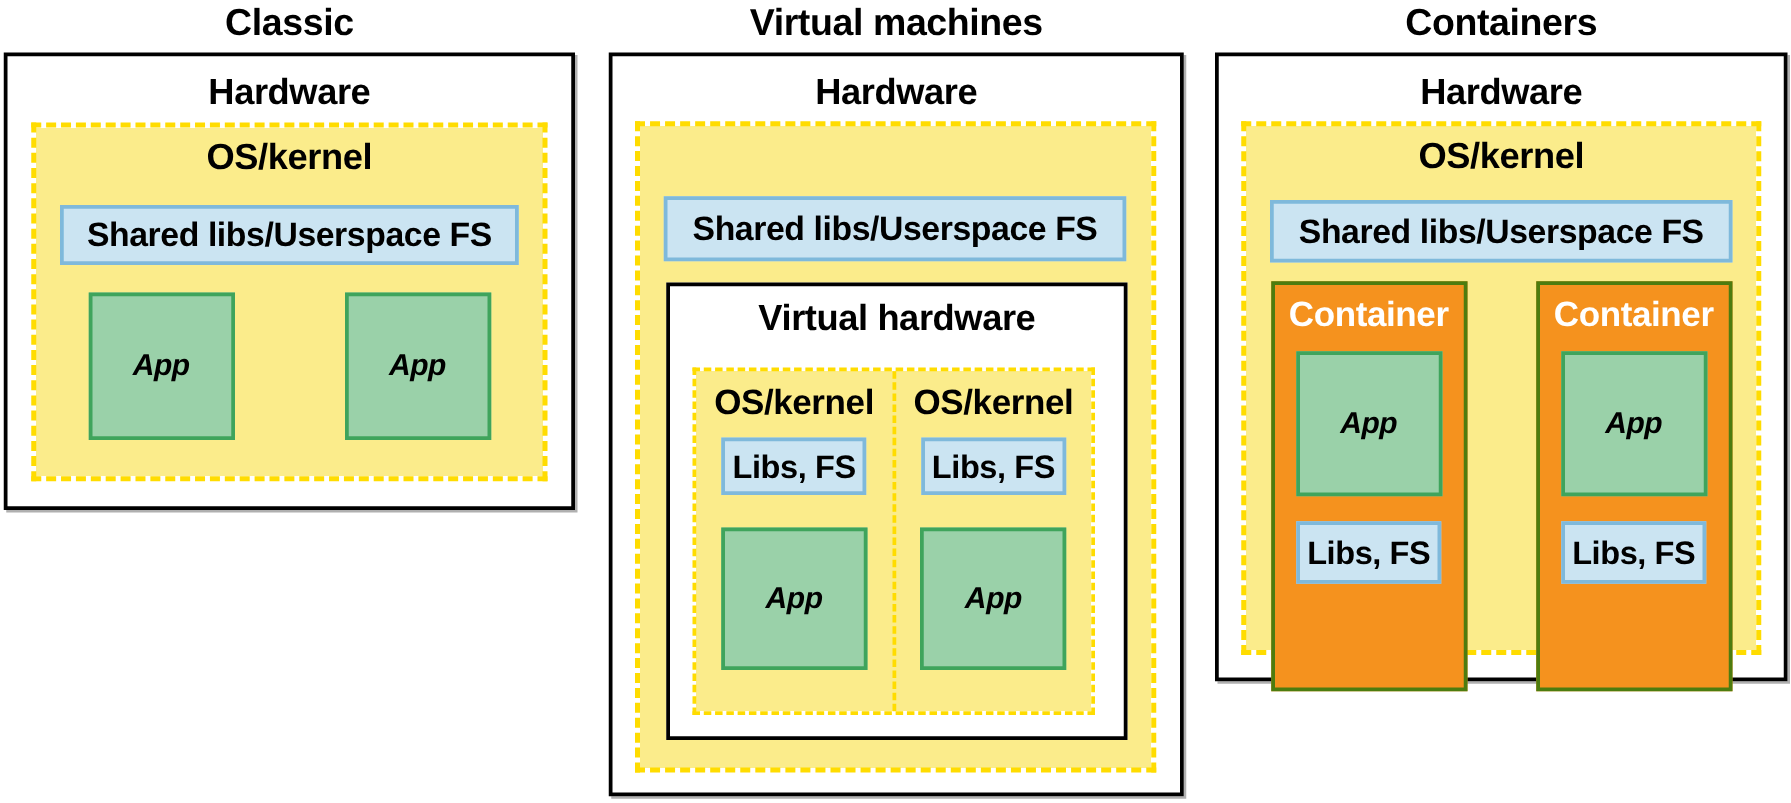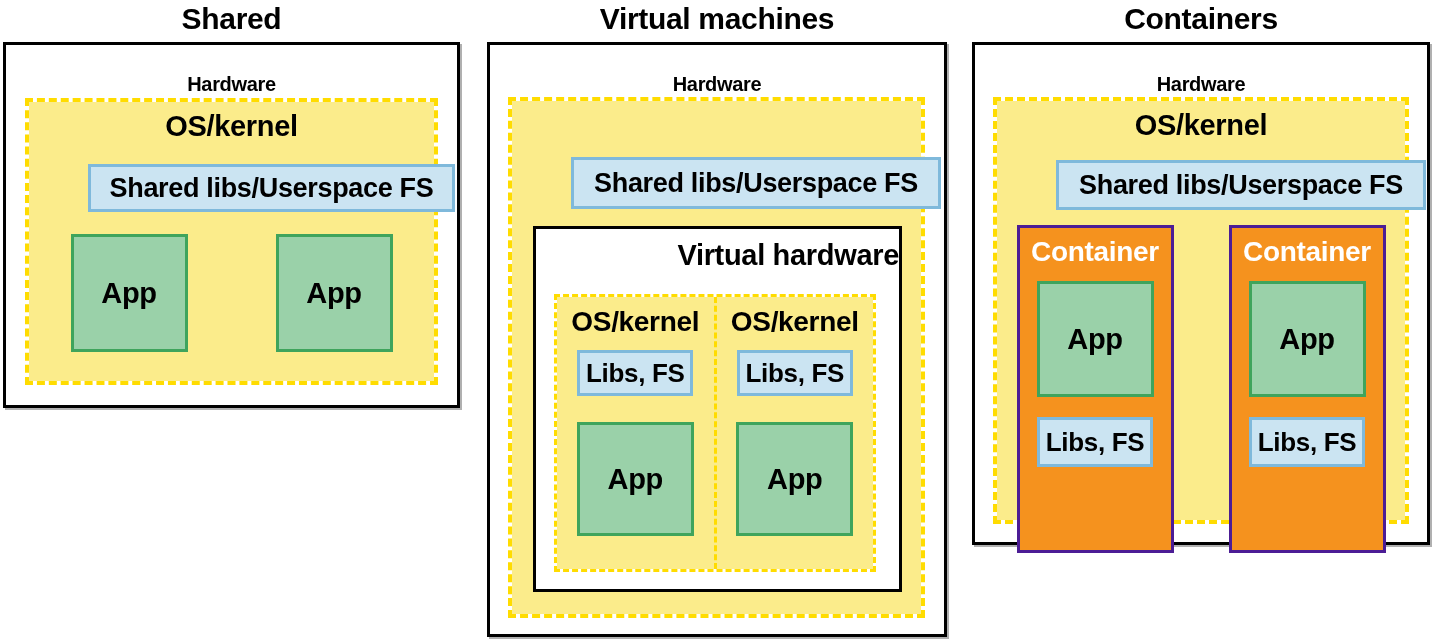--- a/index.html
+++ b/index.html
@@ -36,23 +36,23 @@
     background: #ffffff;
     border: 3px solid var(--black, #000);
     box-shadow: 2px 2px 0 var(--shadow-gray, #b0b0b0);
   }
   #p1-box { left: 3px;   width: 457px; height: 366px; }
   #p2-box { left: 487px; width: 460px; height: 595px; }
   #p3-box { left: 972px; width: 458px; height: 503px; }
 
   .hw-label {
     text-align: center;
-    font-size: 20px;
+    font-size: 29px;
     line-height: 32px;
-    margin-top: 23px;
+    margin-top: 13px;
   }
 
   
   .yellow-box {
     position: absolute;
     background: var(--yellow-fill, #FBEC8B);
     background-clip: padding-box;
     border: 4px dashed var(--yellow-border, #FFDC00);
   }
   #p1-yellow { left: 19px; top: 53px; width: 413px; height: 287px; }
@@ -70,34 +70,34 @@
   
   .blue-box {
     position: absolute;
     background: var(--blue-fill, #CBE4F2);
     border: 3px solid var(--blue-border, #7FB9DB);
     display: flex;
     align-items: center;
     justify-content: center;
     font-size: 27px;
     white-space: nowrap;
-    margin-left: 40px;
   }
   #p1-shared { left: 19px; top: 62px; width: 367px; height: 48px; }
   #p2-shared { left: 19px; top: 56px; width: 370px; height: 52px; }
   #p3-shared { left: 19px; top: 59px; width: 370px; height: 50px; }
 
   
   .app-box {
     background: var(--green-fill, #9AD1A9);
     border: 3px solid var(--green-border, #3FA45C);
     display: flex;
     align-items: center;
     justify-content: center;
-    font-size: 29px;
+    font-size: 24px;
+    font-style: italic;
   }
 
   
   .apps-row {
     position: absolute;
     left: 0; right: 0;
     top: 132px;
     display: flex;
     justify-content: center;
     gap: 88px;
@@ -106,21 +106,21 @@
 
   
   .vhw-box {
     position: absolute;
     left: 21px; top: 125px;
     width: 369px; height: 366px;
     background: #ffffff;
     border: 3px solid var(--black, #000);
   }
   .vhw-label {
-    text-align: right;
+    text-align: center;
     font-size: 29px;
     line-height: 32px;
     margin-top: 10px;
     white-space: nowrap;
   }
   .vm-duo {
     position: absolute;
     left: 18px; top: 65px;
     width: 322px; height: 278px;
     background: var(--yellow-fill, #FBEC8B);
@@ -150,21 +150,21 @@
     position: absolute;
     left: 0; right: 0;
     top: 124px;
     display: flex;
     justify-content: center;
     gap: 55px;
   }
   .container-box {
     width: 157px; height: 328px;
     background: var(--orange-fill, #F5921E);
-    border: 3px solid #4c1d95;
+    border: 3px solid #4d7c0f;
   }
   .container-label {
     text-align: center;
     color: #ffffff;
     font-size: 28px;
     line-height: 31px;
     margin-top: 8px;
     white-space: nowrap;
   }
   .container-box .app-box { width: 117px; height: 116px; margin: 14px auto 0; }
@@ -173,21 +173,21 @@
     width: 116px; height: 50px;
     margin: 20px auto 0;
     font-size: 26px;
   }
 </style>
 </head>
 <body>
 
 <div class="canvas">
 
-  <div class="panel-title" id="p1-title">Shared</div>
+  <div class="panel-title" id="p1-title">Classic</div>
   <div class="panel-title" id="p3-title">Containers</div>
   <div class="panel-title" id="p2-title">Virtual machines</div>
 
   <div class="panel-box" id="p1-box">
     <div class="hw-label">Hardware</div>
     <div class="yellow-box" id="p1-yellow">
       <div class="os-label">OS/kernel</div>
       <div class="blue-box" id="p1-shared">
         <span>Shared libs/Userspace FS</span>
       </div>

